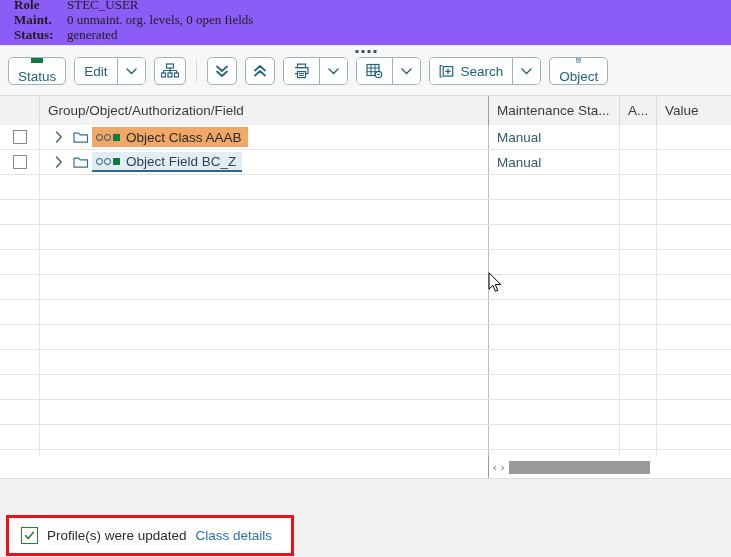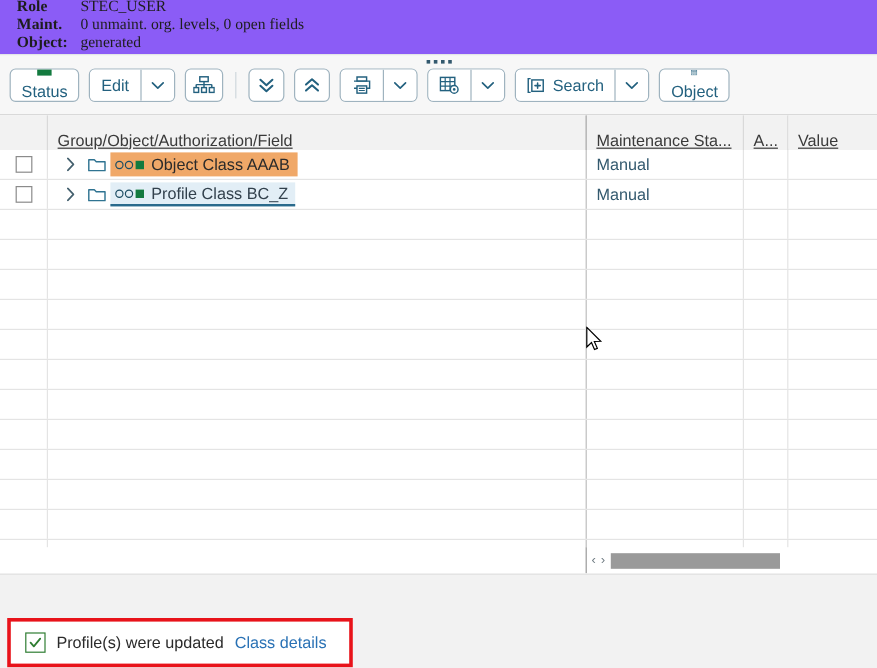--- a/index.html
+++ b/index.html
@@ -144,26 +144,25 @@
     height: 29px;
     background: #f2f2f2;
     border-bottom: 1px solid #d0d0d0;
     align-items: center;
     font-size: 13.5px;
     color: #3a3a3a;
   }
   .th {
     height: 29px;
     display: flex;
-    align-items: flex-end;
+    align-items: center;
     padding-left: 8px;
     overflow: hidden;
     white-space: nowrap;
     background: #f2f2f2;
-    text-decoration: underline;
   }
   .col-chk   { width: 40px;  flex: 0 0 40px;  border-right: 1px solid #d9d9d9; }
   .col-name  { width: 449px; flex: 0 0 449px; border-right: 1px solid #9a9a9a; }
   .col-maint { width: 131px; flex: 0 0 131px; border-right: 1px solid #d9d9d9; }
   .col-a     { width: 37px;  flex: 0 0 37px;  border-right: 1px solid #d9d9d9; }
   .col-val   { width: 74px;  flex: 0 0 74px; }
 
   .rows { position: relative; }
   .row {
     display: flex;
@@ -327,21 +326,21 @@
   <div class="header-block">
     <div class="hdr-row">
       <span class="hdr-label">Role</span>
       <span class="hdr-value">STEC_USER</span>
     </div>
     <div class="hdr-row">
       <span class="hdr-label">Maint.</span>
       <span class="hdr-value">0 unmaint. org. levels, 0 open fields</span>
     </div>
     <div class="hdr-row">
-      <span class="hdr-label">Object:</span>
+      <span class="hdr-label">Status:</span>
       <span class="hdr-value">generated</span>
     </div>
   </div>
 
   <div class="toolbar-wrap">
 
     <div class="drag-handle">
       <i></i>
         <i></i>
         <i></i>
@@ -521,21 +520,21 @@
                 <svg width="16" height="14" viewBox="0 0 16 14">
                   <path d="M1 3.2 L1 12.2 L14.5 12.2 L14.5 4.8 L7.2 4.8 L5.6 3.2 Z" fill="none" stroke="#2f7391" stroke-width="1.2" stroke-linejoin="round"></path>
                 </svg>
               </span>
               <span class="node-label sel-blue">
                 <span class="oo-icon">
                   <i class="o"></i>
                   <i class="o"></i>
                   <i class="sq"></i>
                 </span>
-                <span>Profile Class BC_Z</span>
+                <span>Object Field BC_Z</span>
               </span>
             </div>
           </div>
           <div class="cell col-maint">Manual</div>
           <div class="cell col-a"></div>
           <div class="cell col-val"></div>
         </div>
         <div class="row">
           <div class="cell col-chk"></div>
           <div class="cell col-name"></div>

